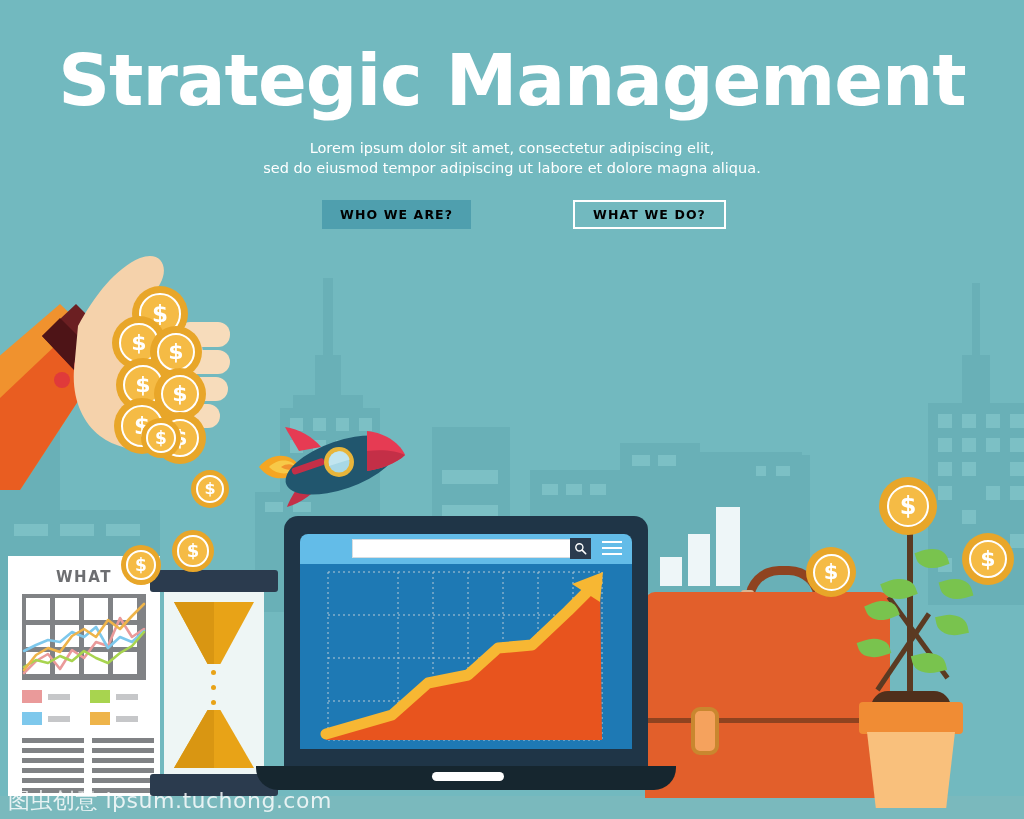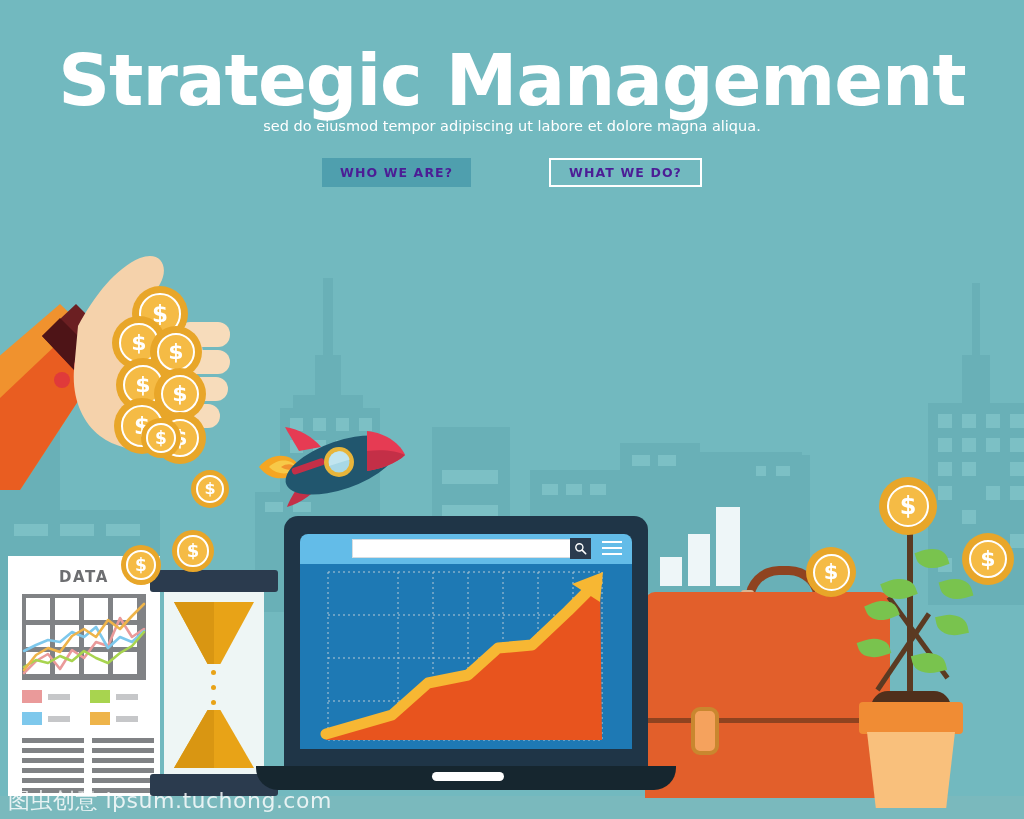--- a/index.html
+++ b/index.html
@@ -22,23 +22,24 @@
   }
   .hero-sub{
     margin:0;padding-top:22px;
     font-size:14.5px;line-height:20px;color:#ffffff;font-weight:normal;
     font-family:"DejaVu Sans", sans-serif;
   }
   .hero-btns{margin-top:22px;display:flex;justify-content:center;gap:78px;}
   .btn{
     display:inline-flex;align-items:center;justify-content:center;
     height:29px;padding:0 18px;box-sizing:border-box;
-    font-size:12.5px;font-weight:bold;letter-spacing:1.1px;color:#4c1d95;
+    font-size:12.5px;font-weight:bold;letter-spacing:1.1px;color:#000000;
     cursor:pointer;user-select:none;
     font-family:"DejaVu Sans", sans-serif;
+    margin-left:24px;
   }
   .btn-filled{background:#4f9fae;}
   .btn-outline{background:transparent;border:2px solid #ffffff;}
 
   
   .bld{position:absolute;background:#69b0b7;}
   .win{position:absolute;background:#7cc0c5;}
 
   
   #datasheet{left:8px;top:556px;width:152px;height:240px;background:#ffffff;z-index:16;}
@@ -206,29 +207,30 @@
   </div>
 
   <div class="abs" style="left:660px;top:500px;width:90px;height:86px;z-index:6;">
     <div class="mini-bar" style="left:0;top:57px;width:22px;height:29px;"></div>
     <div class="mini-bar" style="left:28px;top:34px;width:22px;height:52px;"></div>
     <div class="mini-bar" style="left:56px;top:7px;width:24px;height:79px;"></div>
   </div>
 
   <div class="hero">
     <h1 class="hero-title">Strategic  Management</h1>
+    <p class="hero-sub">Lorem ipsum dolor sit amet, consectetur adipiscing elit,</p>
     <p class="hero-sub" style="padding-top:0;">sed do eiusmod tempor adipiscing ut labore et dolore magna aliqua.</p>
     <div class="hero-btns">
       <div class="btn btn-filled">WHO WE ARE?</div>
       <div class="btn btn-outline">WHAT WE DO?</div>
     </div>
   </div>
 
   <div id="datasheet" class="abs">
-    <div class="dtitle">DATA</div>
+    <div class="dtitle">WHAT</div>
 
     <div class="doc-grid">
 
       <div class="doc-cell" style="left:4px;top:4px;width:24px;height:22px;"></div>
       <div class="doc-cell" style="left:33px;top:4px;width:24px;height:22px;"></div>
       <div class="doc-cell" style="left:62px;top:4px;width:24px;height:22px;"></div>
       <div class="doc-cell" style="left:91px;top:4px;width:24px;height:22px;"></div>
       <div class="doc-cell" style="left:4px;top:31px;width:24px;height:22px;"></div>
       <div class="doc-cell" style="left:33px;top:31px;width:24px;height:22px;"></div>
       <div class="doc-cell" style="left:62px;top:31px;width:24px;height:22px;"></div>

